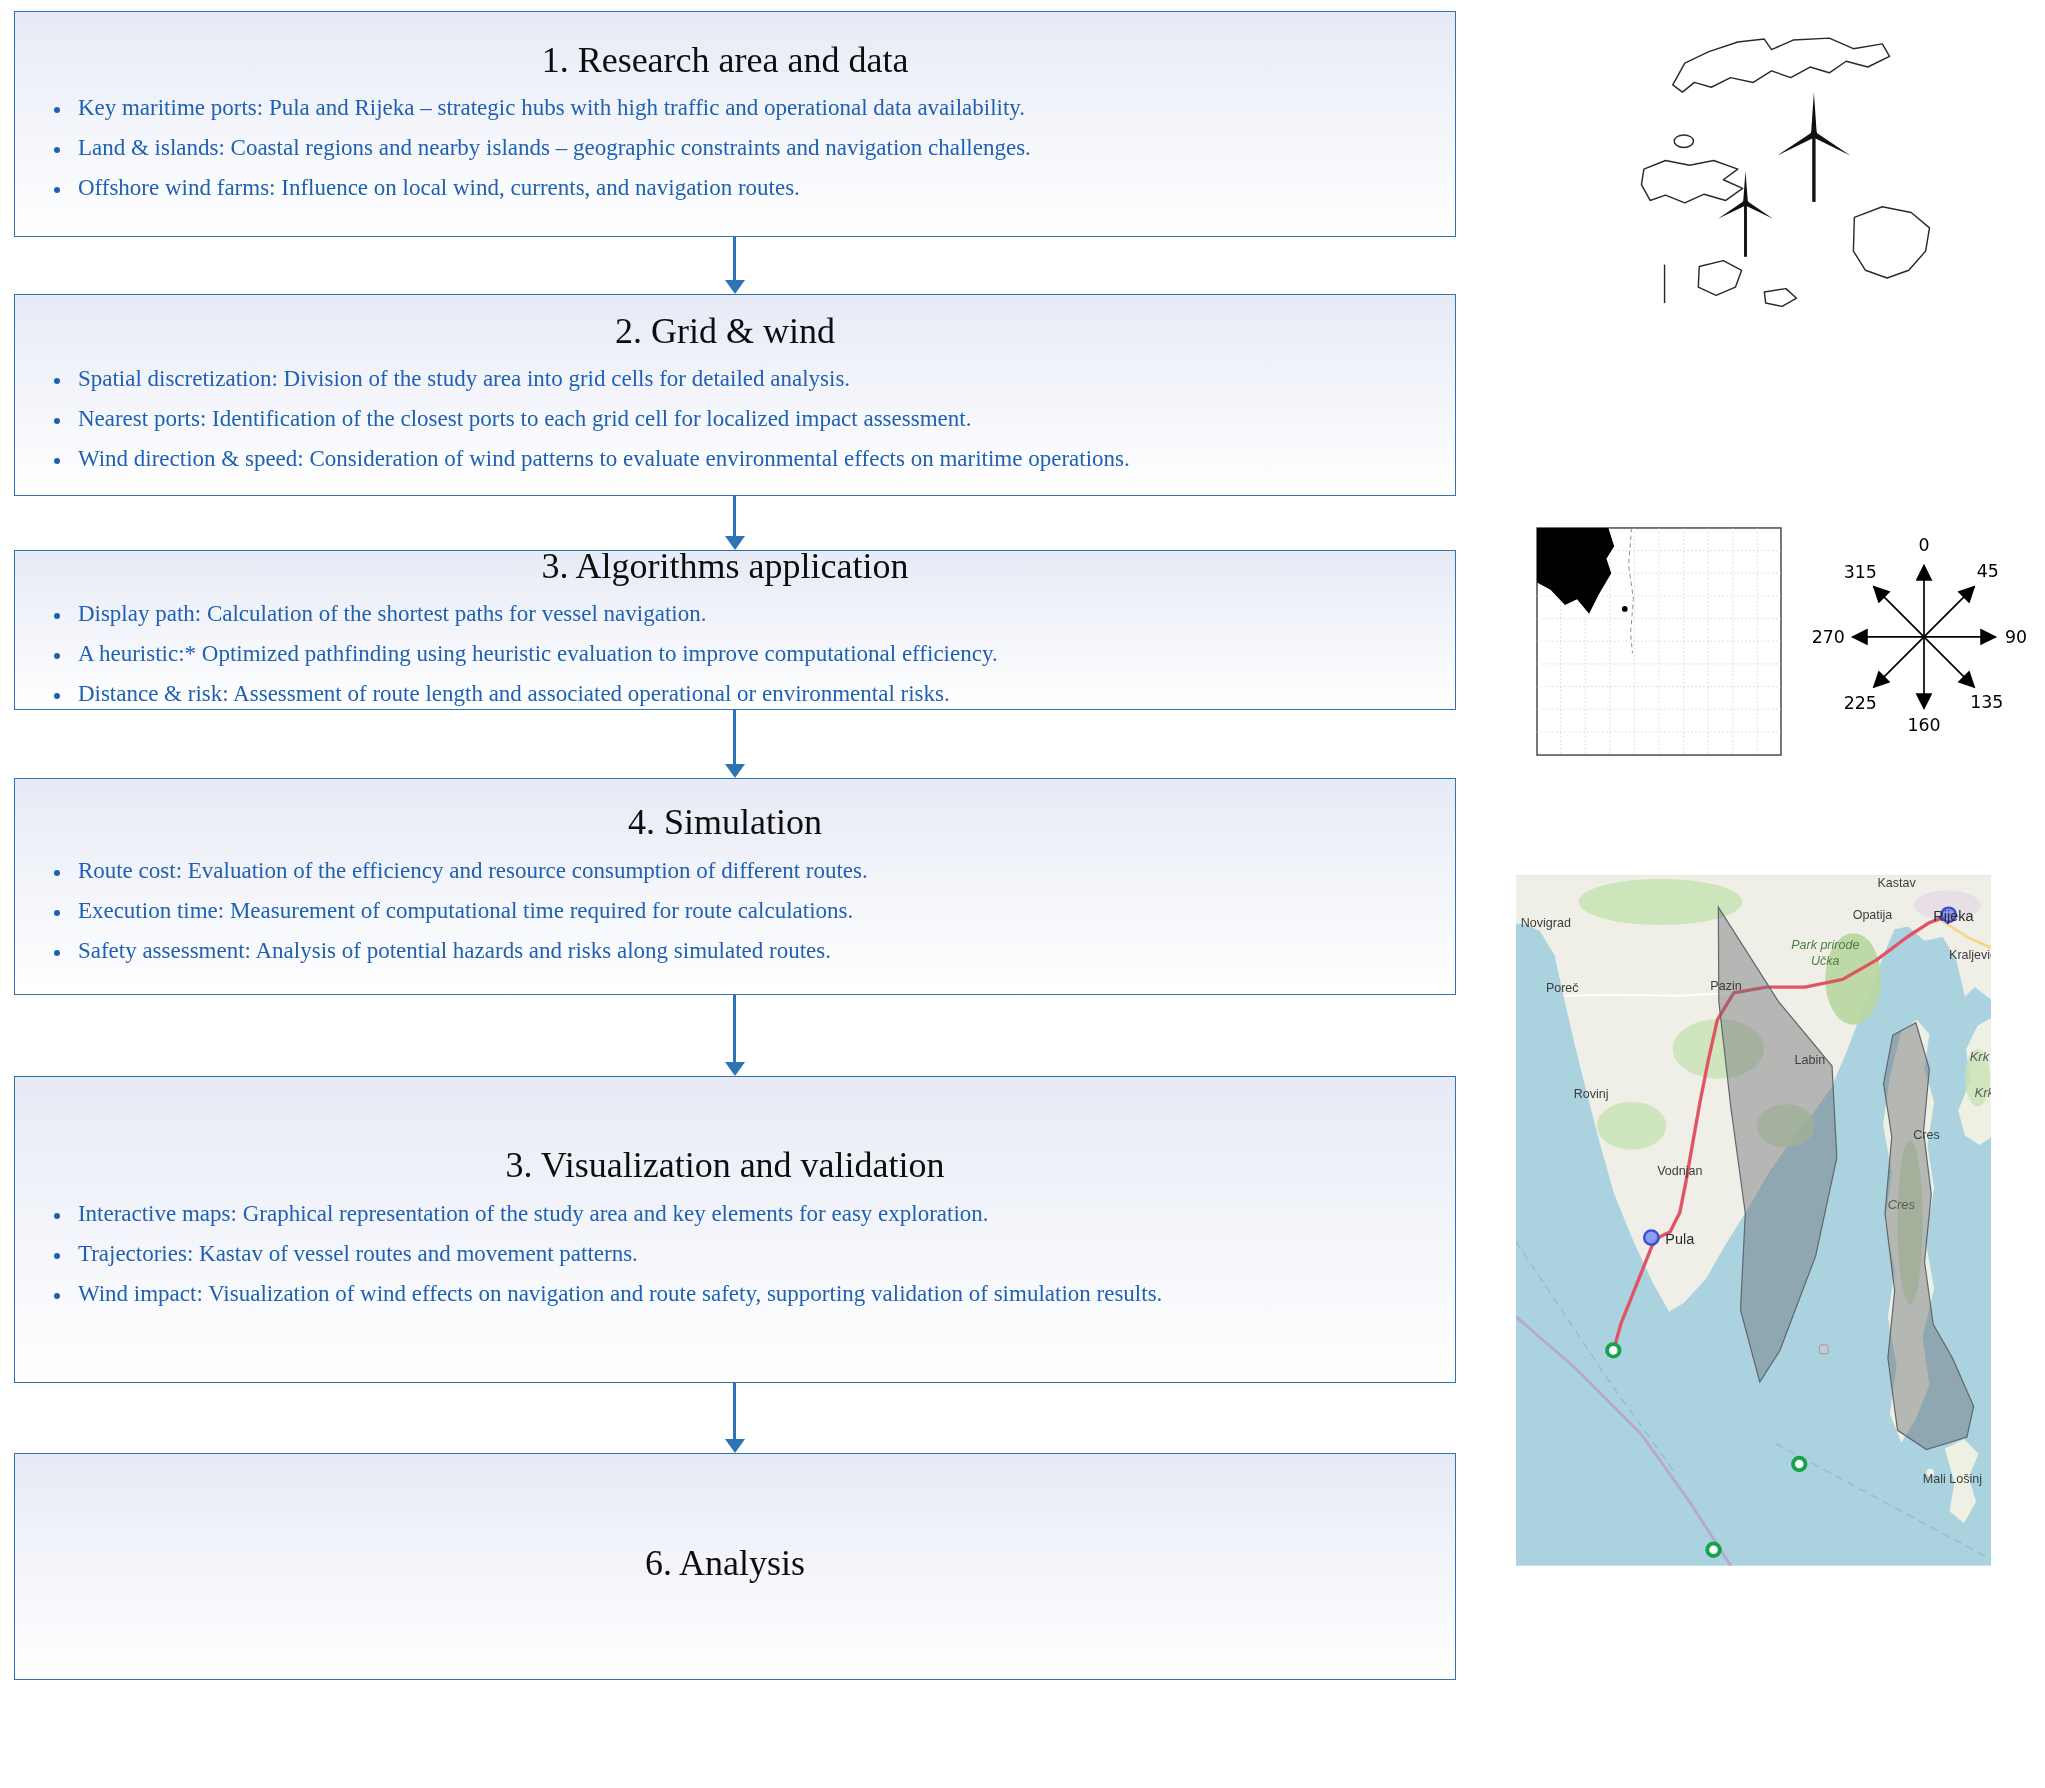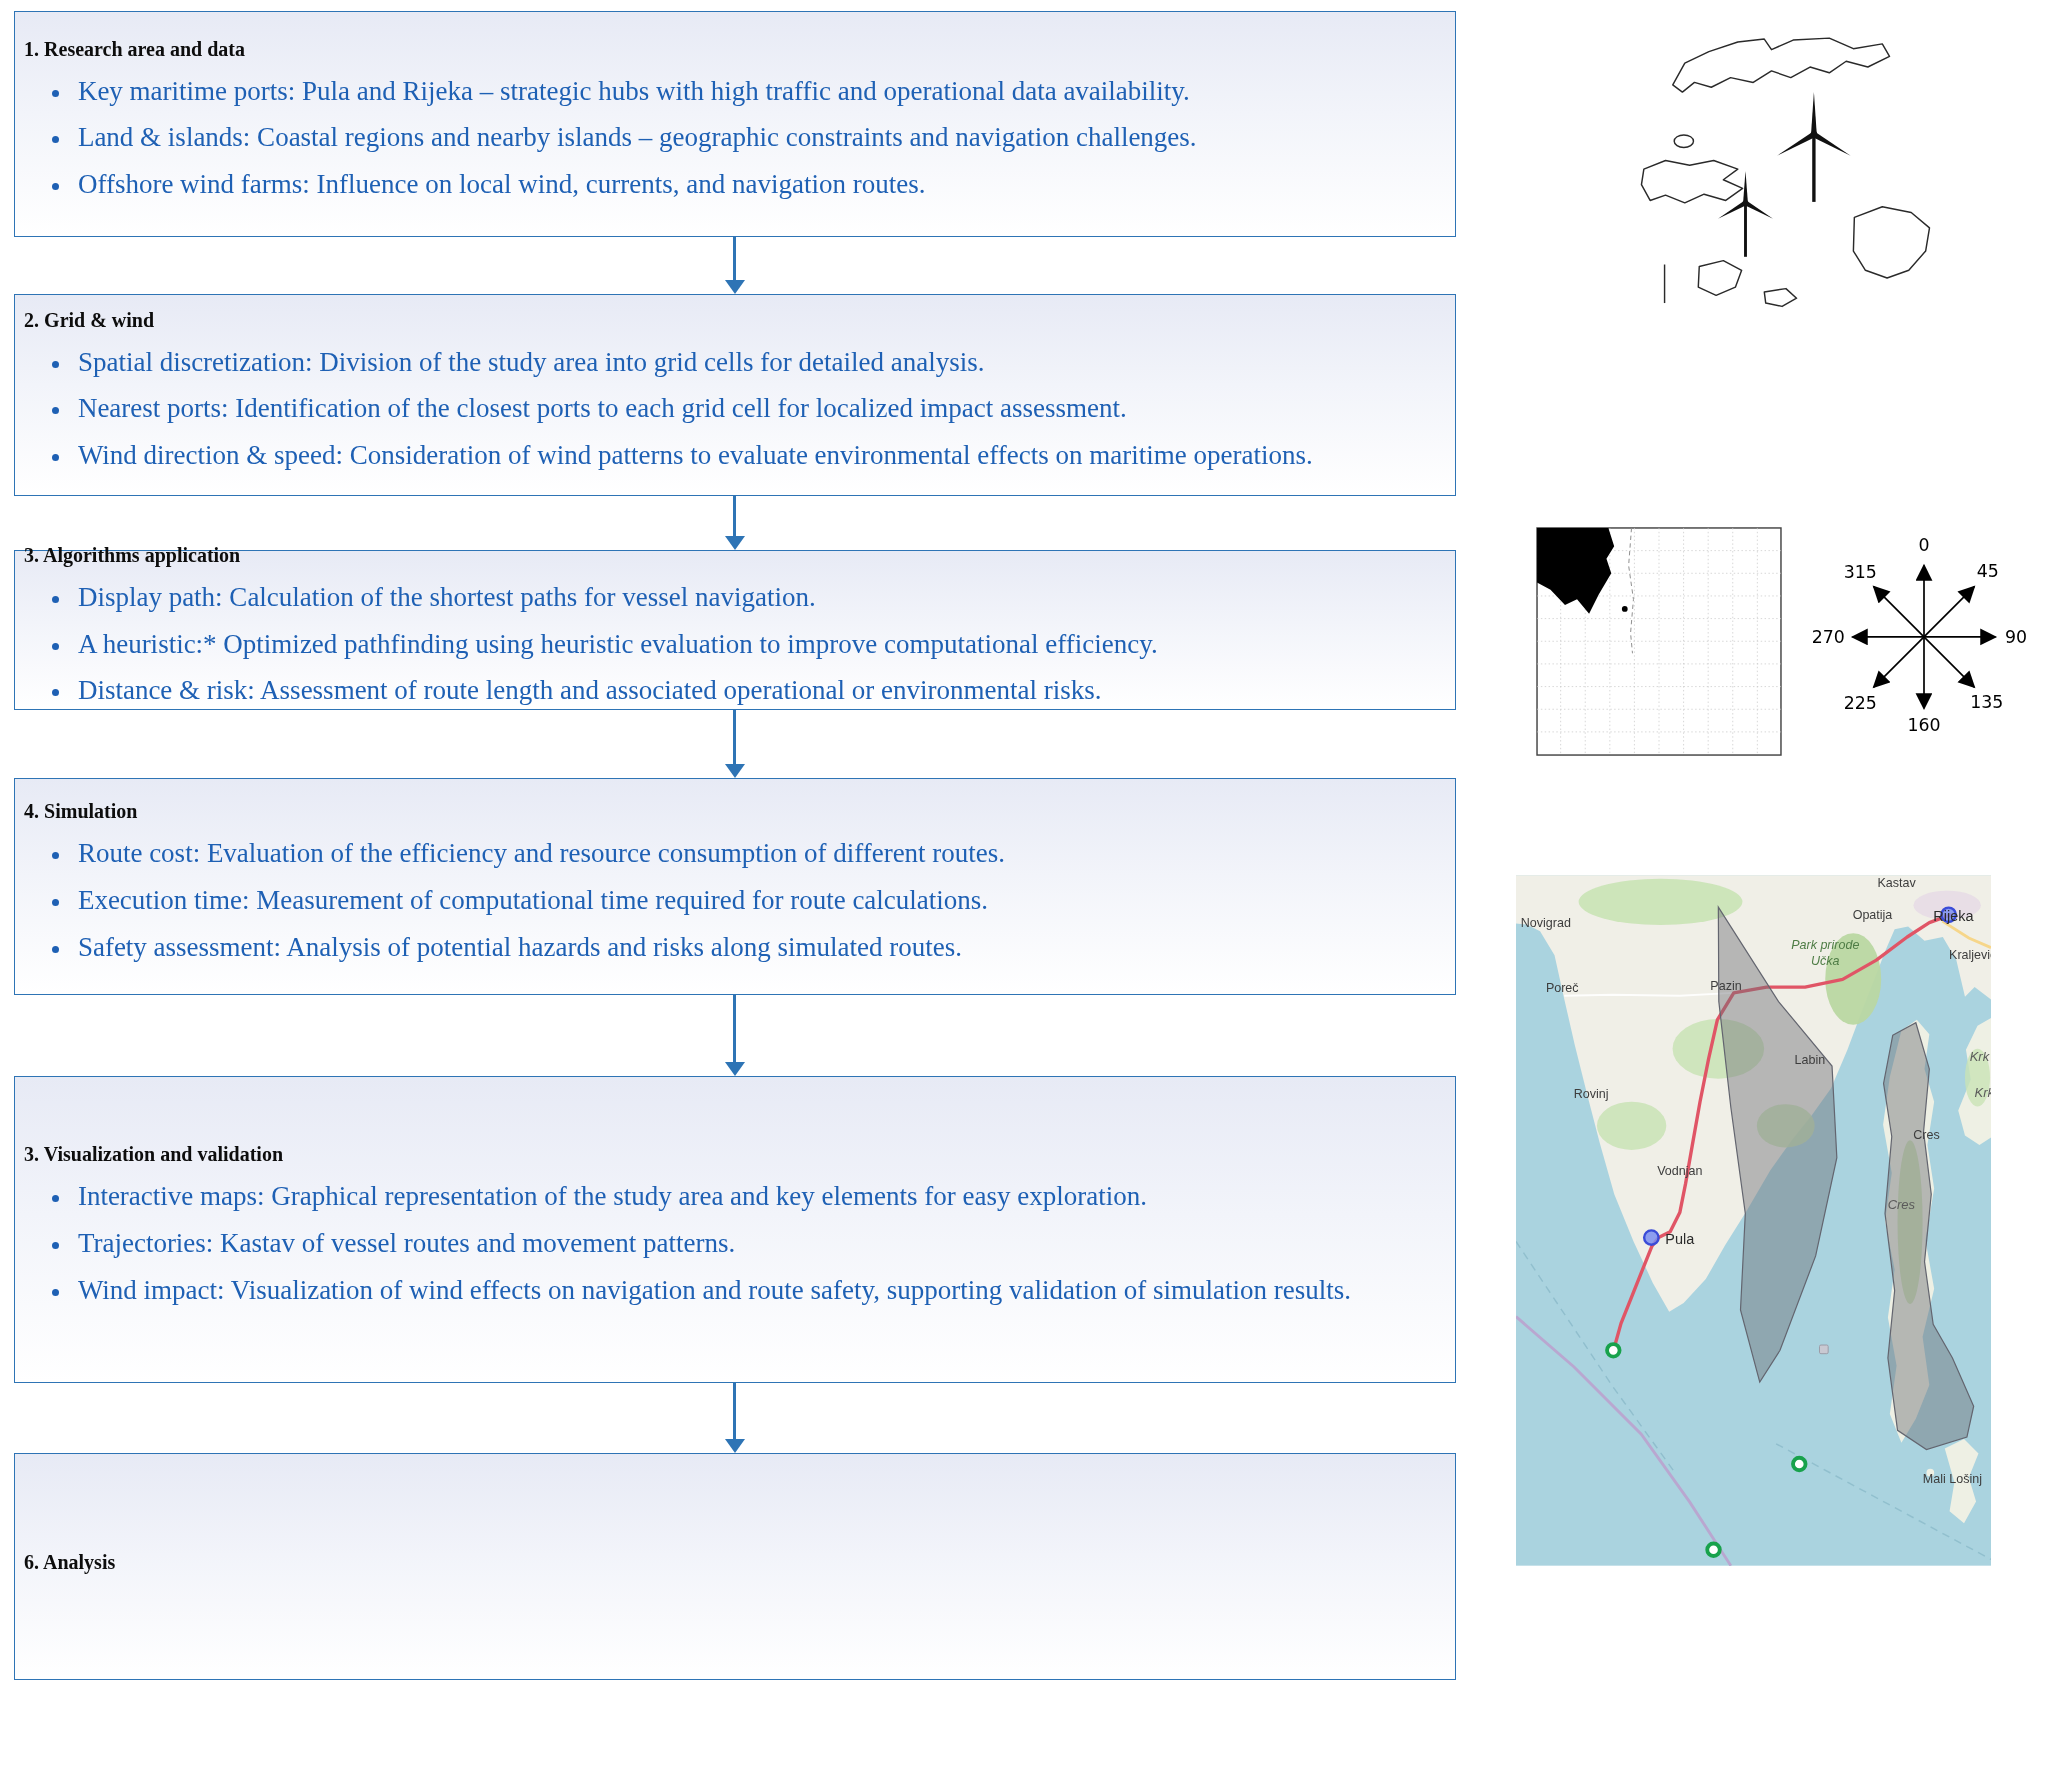--- a/index.html
+++ b/index.html
@@ -8,24 +8,24 @@
 
   
   .flow-column{width:1456px;box-sizing:border-box;padding:10.6px 0 0 13.5px;display:flex;flex-direction:column;}
   .step-box{
     border:1.9px solid #2e74b5;
     background:linear-gradient(180deg,#e7eaf5 0%,#f2f4fa 45%,#ffffff 100%);
     box-sizing:border-box;
     display:flex;flex-direction:column;justify-content:center;
     padding:8.7px 29px 8.7px 9.6px;
   }
-  .step-title{margin:0 0 6.7px 0;text-align:left;font-weight:700;font-size:20px;color:#0d0d0d;}
+  .step-title{margin:0 0 6.7px 0;text-align:center;font-weight:400;font-size:36px;color:#0d0d0d;}
   .bullet-list{margin:0;padding:0 0 0 48px;}
   .bullet-list li{
-    color:#1e60b4;font-size:27px;line-height:1.7;text-align:justify;
+    color:#1e60b4;font-size:23px;line-height:1.7;text-align:justify;
     padding-left:5.8px;margin:1px 0;
   }
   .bullet-list li::marker{color:#1e60b4;font-size:0.85em;}
   .h1{height:226px}.h2{height:202px}.h3{height:160px}.h4{height:217px}.h5{height:307px}.h6{height:227px}
 
   .flow-arrow{align-self:center;display:flex;flex-direction:column;align-items:center;}
   .flow-arrow .arrow-shaft{width:2.9px;background:#2e74b5;flex:1;}
   .flow-arrow .arrow-head{width:0;height:0;border-left:10.6px solid transparent;border-right:10.6px solid transparent;border-top:14.5px solid #2e74b5;}
   .a1{height:57px}.a2{height:54px}.a3{height:68px}.a4{height:81px}.a5{height:70px}
 

